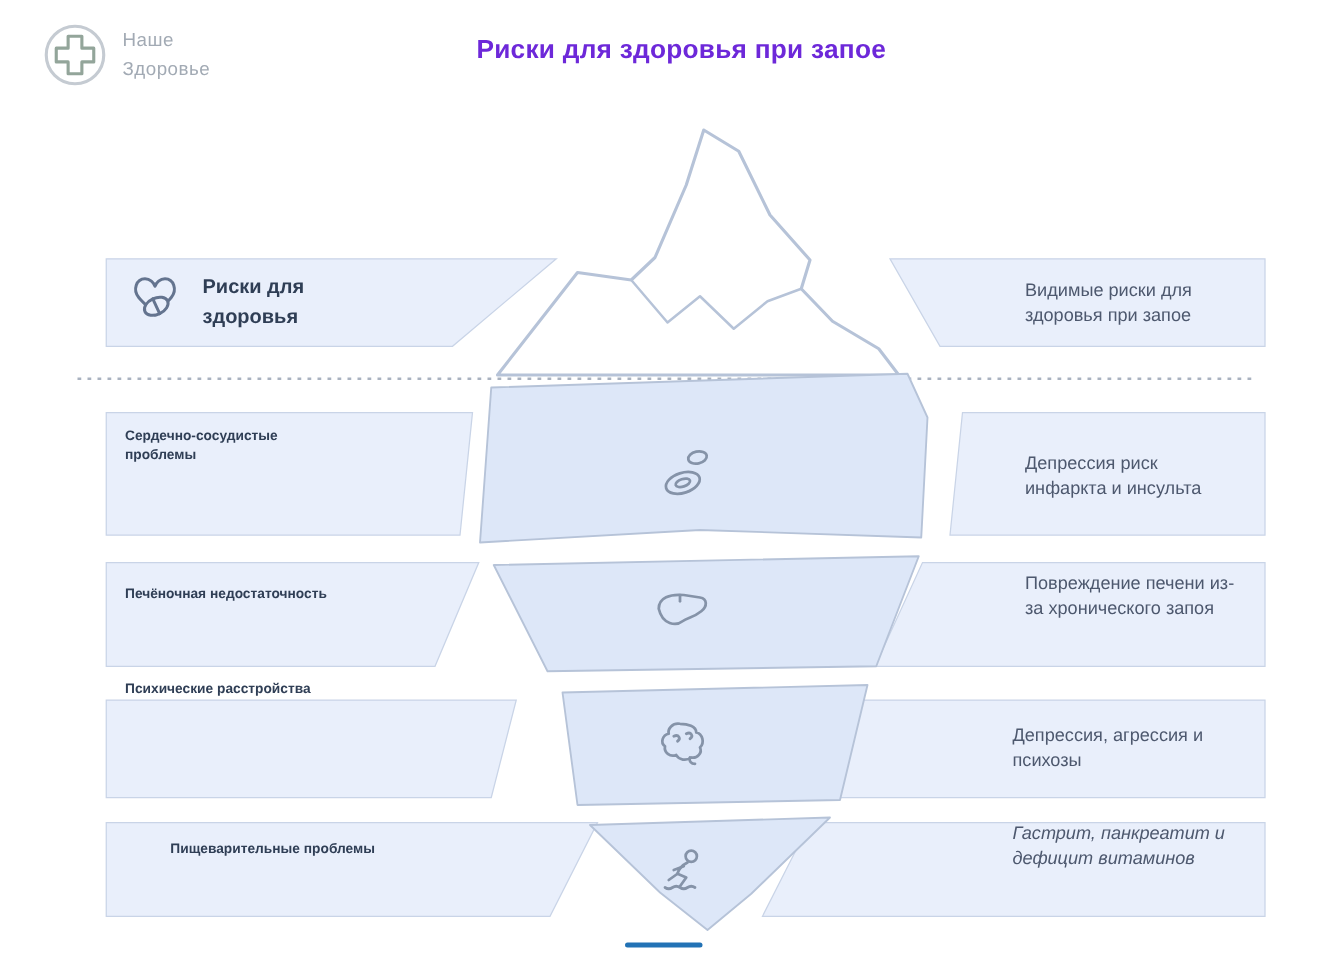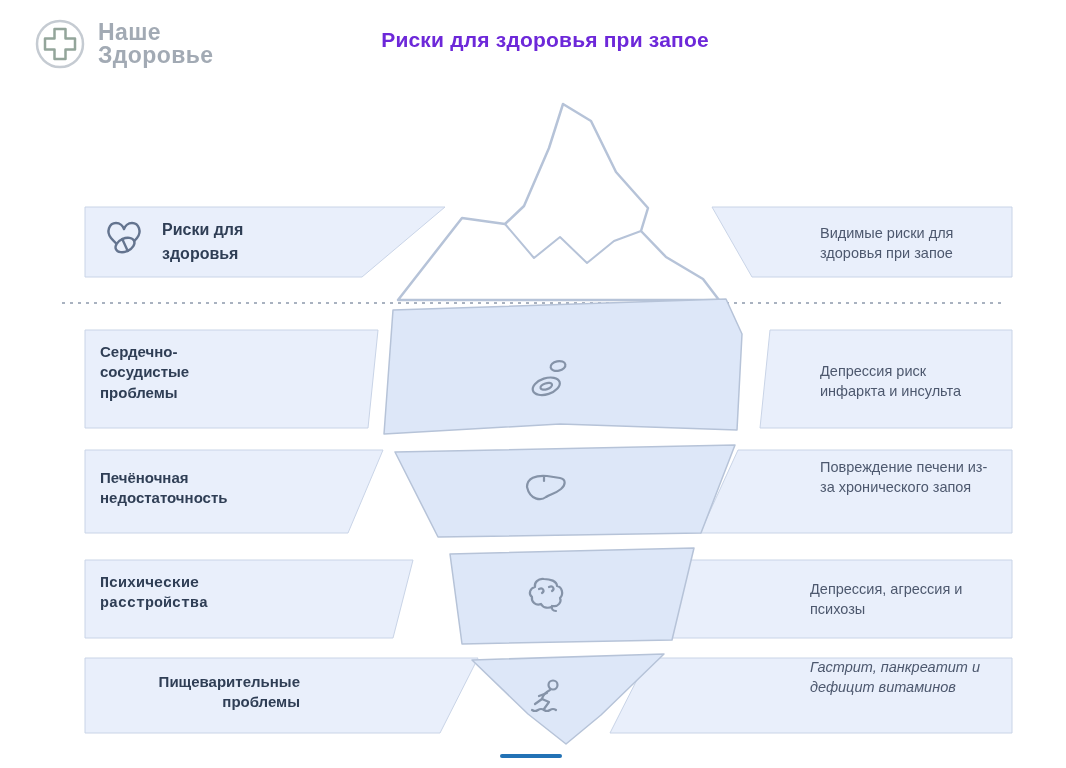--- a/index.html
+++ b/index.html
@@ -2,26 +2,26 @@
 <html><head>
 <meta charset="utf-8">
 <style>
   html,body{margin:0;padding:0;background:#ffffff;}
   .canvas{
     position:relative;width:1066px;height:768px;background:#ffffff;overflow:hidden;
     font-family:"Liberation Sans", sans-serif;
   }
   .scene{position:absolute;left:0;top:0;width:1066px;height:768px;}
   .logo{position:absolute;left:34px;top:18px;display:flex;align-items:center;gap:12px;}
-  .logo-text{font-size:23px;line-height:23px;color:#a2aab4;letter-spacing:.4px;font-weight:bold;}
+  .logo-text{font-size:15px;line-height:23px;color:#a2aab4;letter-spacing:.4px;}
   .page-title{
     position:absolute;left:285px;top:28px;width:520px;margin:0;text-align:center;
     font-size:21px;font-weight:700;color:#6d28d9;letter-spacing:.2px;
   }
-  .label{position:absolute;font-weight:700;color:#2f3e55;font-size:15px;line-height:1.35;}
+  .label{position:absolute;font-weight:700;color:#2f3e55;font-size:11px;line-height:1.35;}
   .label.l1{font-size:16px;line-height:24px;}
   .note{position:absolute;color:#4d586e;font-size:14.5px;line-height:1.35;text-align:left;}
   .cicon{position:absolute;width:56px;height:56px;}
   .hicon{position:absolute;width:52px;height:52px;}
   .accent{position:absolute;left:500px;top:754px;width:62px;height:4px;background:#2272b5;border-radius:2px;}
 </style>
 </head>
 <body>
 
 <div class="canvas">
@@ -87,21 +87,21 @@
 
   <div class="label" style="left:100px;top:468px;width:190px;">Печёночная недостаточность</div>
   <div class="note" style="left:820px;top:458px;width:170px;">Повреждение печени из-за хронического запоя</div>
   <svg class="cicon" style="left:518px;top:462px;" viewBox="-28 -28 56 56">
     <g fill="none" stroke="#8593a8" stroke-width="2.2" stroke-linecap="round" stroke-linejoin="round">
       <path d="M -19 -3 C -19 -12 -10 -15 1 -14 L 14 -12 C 20 -11 20 -5 15 -1 C 9 4 4 4 0 7 C -5 11 -16 10 -19 -3 Z"></path>
       <path d="M -2 -14 L -2 -9"></path>
     </g>
   </svg>
 
-  <div class="label" style="left:100px;top:574px;width:180px;font-family:Liberation Mono, monospace;">Психические расстройства</div>
+  <div class="label" style="left:100px;top:544px;width:180px;">Психические расстройства</div>
   <div class="note" style="left:810px;top:580px;width:190px;">Депрессия, агрессия и психозы</div>
   <svg class="cicon" style="left:518px;top:568px;" viewBox="-28 -28 56 56">
     <g fill="none" stroke="#8593a8" stroke-width="2.2" stroke-linecap="round" stroke-linejoin="round">
       <path d="M -2 -17 C -8 -18 -12 -13 -11 -9 C -16 -8 -18 -2 -14 1 C -15 6 -10 10 -5 8 C -3 12 3 13 7 10 C 12 11 16 6 14 2 C 18 -2 16 -9 11 -10 C 11 -15 4 -17 -2 -17 Z"></path>
       <path d="M -7 -7 C -3 -9 -1 -5 -4 -3"></path>
       <path d="M 3 -9 C 7 -11 9 -7 6 -5"></path>
       <path d="M 6 10 C 5 13 7 15 10 15"></path>
     </g>
   </svg>
 

